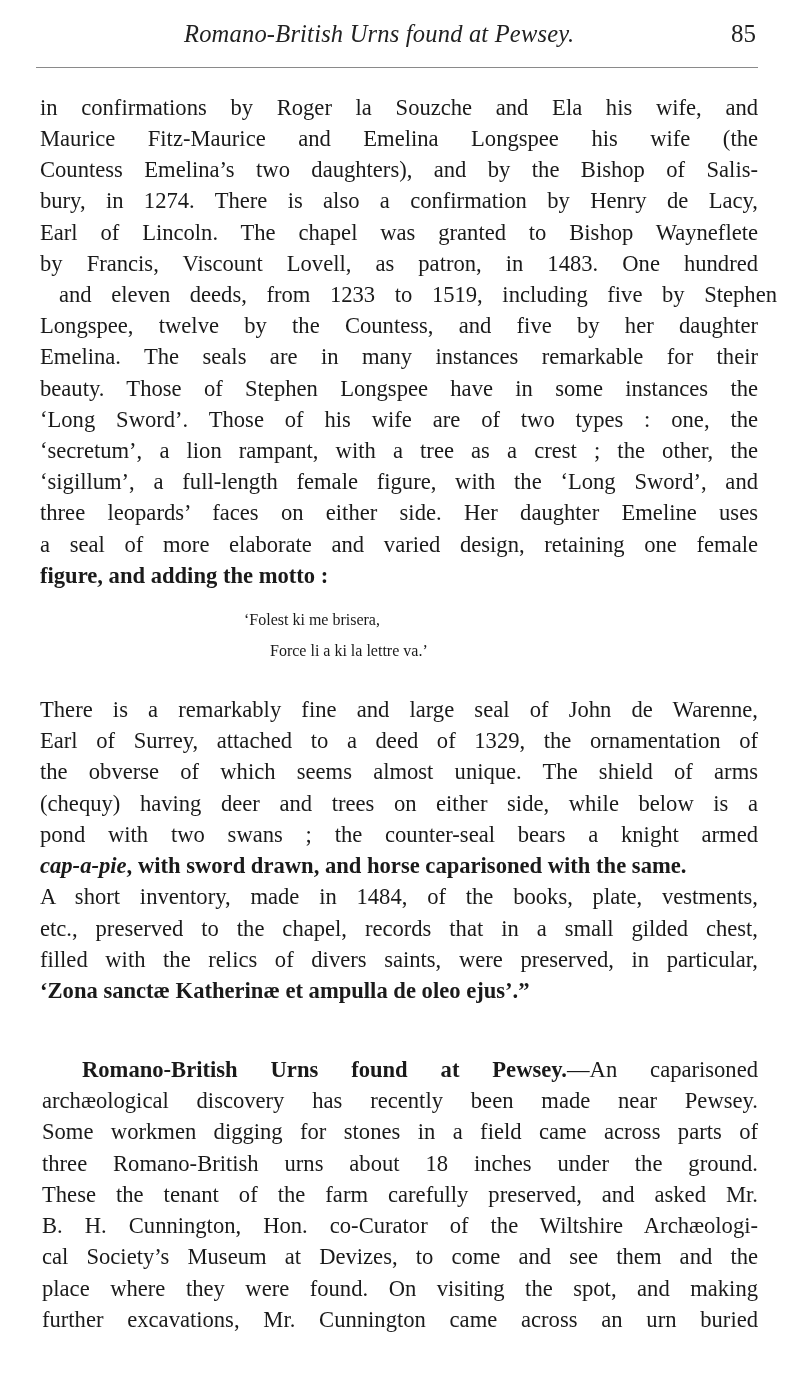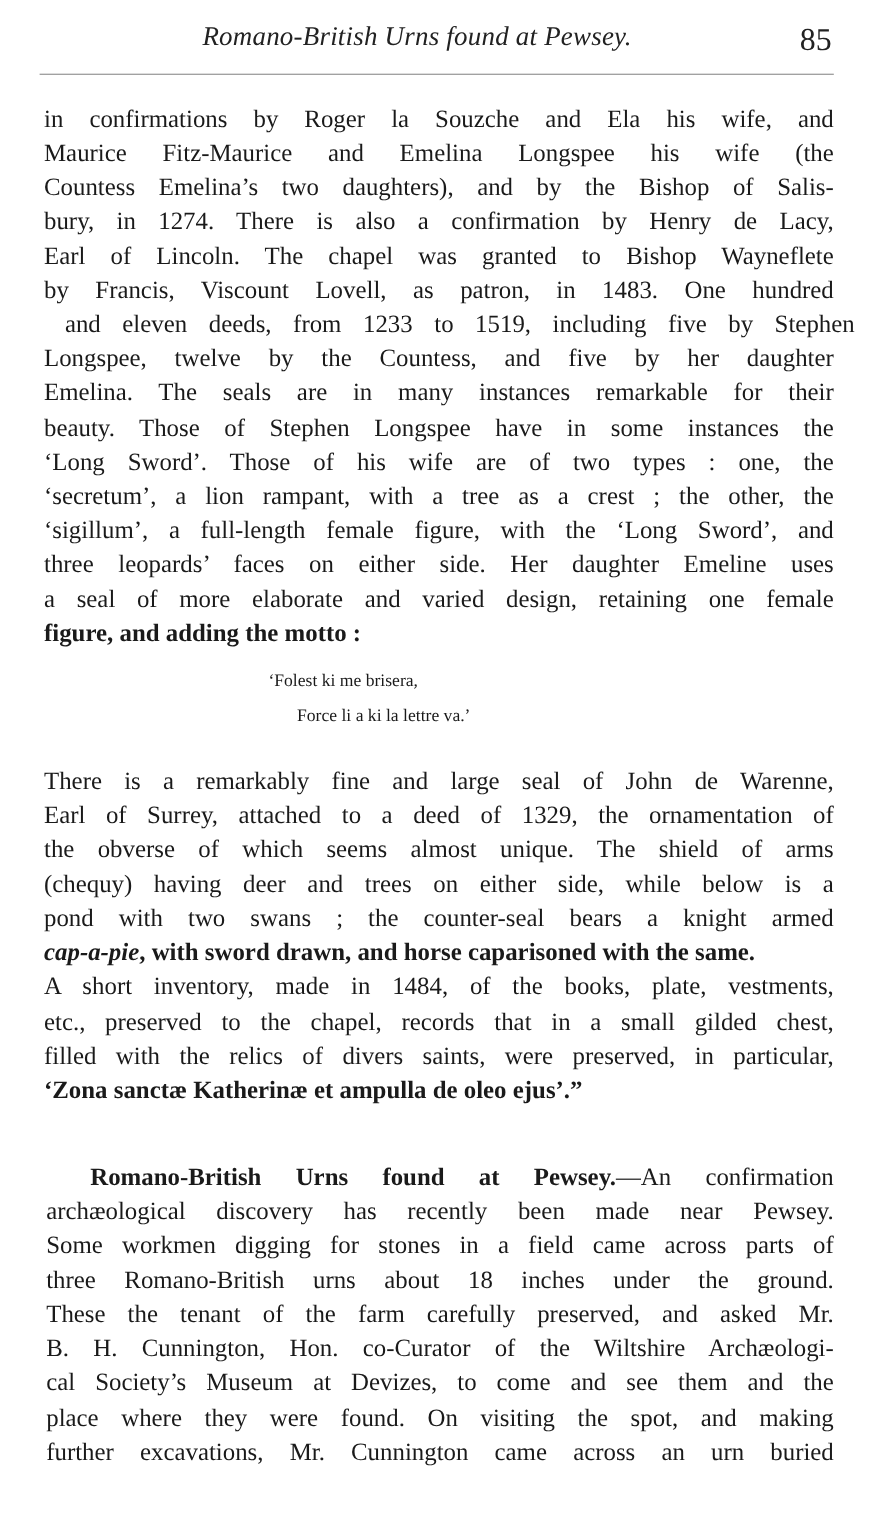--- a/index.html
+++ b/index.html
@@ -10,21 +10,21 @@
     }
     .header {
       position: absolute; left: 36px; top: 20px; width: 720px; height: 40px;
     }
     .running-title {
       position: absolute; left: 148px; top: 0px;
       font-style: italic; font-size: 24.5px; letter-spacing: 0.2px;
       color: #222;
     }
     .page-number {
-      position: absolute; right: 0px; top: 0px; font-size: 29px; color: #222;
+      position: absolute; right: 0px; top: 0px; font-size: 25px; color: #222;
     }
     .rule {
       position: absolute; left: 36px; top: 67px; width: 722px; height: 1px;
       background: #8a8a8a;
     }
     .line {
       position: absolute; left: 40px; width: 718px;
       font-size: 22.6px; line-height: 30px; white-space: nowrap;
       text-align: justify; text-align-last: justify;
     }
@@ -76,21 +76,21 @@
   <div class="line" style="top: 789px; word-spacing: 0px;">(chequy) having deer and trees on either side, while below is a</div>
   <div class="line" style="top: 820px; word-spacing: 0px;">pond with two swans ; the counter-seal bears a knight armed</div>
   <div class="line last" style="top:851px"><span class="ital">cap-a-pie</span><span>, with sword drawn, and horse caparisoned with the same.</span></div>
   <div class="line" style="top: 882px; word-spacing: 0px;">A short inventory, made in 1484, of the books, plate, vestments,</div>
   <div class="line" style="top: 914px; word-spacing: 0px;">etc., preserved to the chapel, records that in a small gilded chest,</div>
   <div class="line" style="top: 945px; word-spacing: 0px;">filled with the relics of divers saints, were preserved, in particular,</div>
   <div class="line last" style="top:976px">‘Zona sanctæ Katherinæ et ampulla de oleo ejus’.”</div>
 </div>
 
 <div>
-  <div class="line p2" style="top: 1055px; left: 82px; width: 676px; word-spacing: 0px; letter-spacing: -0.000306373px;"><span class="bold">Romano-British Urns found at Pewsey.</span><span>—An confirmation</span></div>
+  <div class="line p2" style="top: 1055px; left: 82px; width: 676px; word-spacing: 0px; letter-spacing: -0.000306373px;"><span class="bold">Romano-British Urns found at Pewsey.</span><span>—An caparisoned</span></div>
   <div class="line p2" style="top: 1086px; word-spacing: 0px;">archæological discovery has recently been made near Pewsey.</div>
   <div class="line p2" style="top: 1117px; word-spacing: 0px;">Some workmen digging for stones in a field came across parts of</div>
   <div class="line p2" style="top: 1149px; word-spacing: 0px;">three Romano-British urns about 18 inches under the ground.</div>
   <div class="line p2" style="top: 1180px; word-spacing: 0px;">These the tenant of the farm carefully preserved, and asked Mr.</div>
   <div class="line p2" style="top: 1211px; word-spacing: 0px;">B. H. Cunnington, Hon. co-Curator of the Wiltshire Archæologi-</div>
   <div class="line p2" style="top: 1242px; word-spacing: 0px;">cal Society’s Museum at Devizes, to come and see them and the</div>
   <div class="line p2" style="top: 1274px; word-spacing: 0px;">place where they were found.  On visiting the spot, and making</div>
   <div class="line p2" style="top: 1305px; word-spacing: 0px;">further excavations, Mr. Cunnington came across an urn buried</div>
 </div>
 

